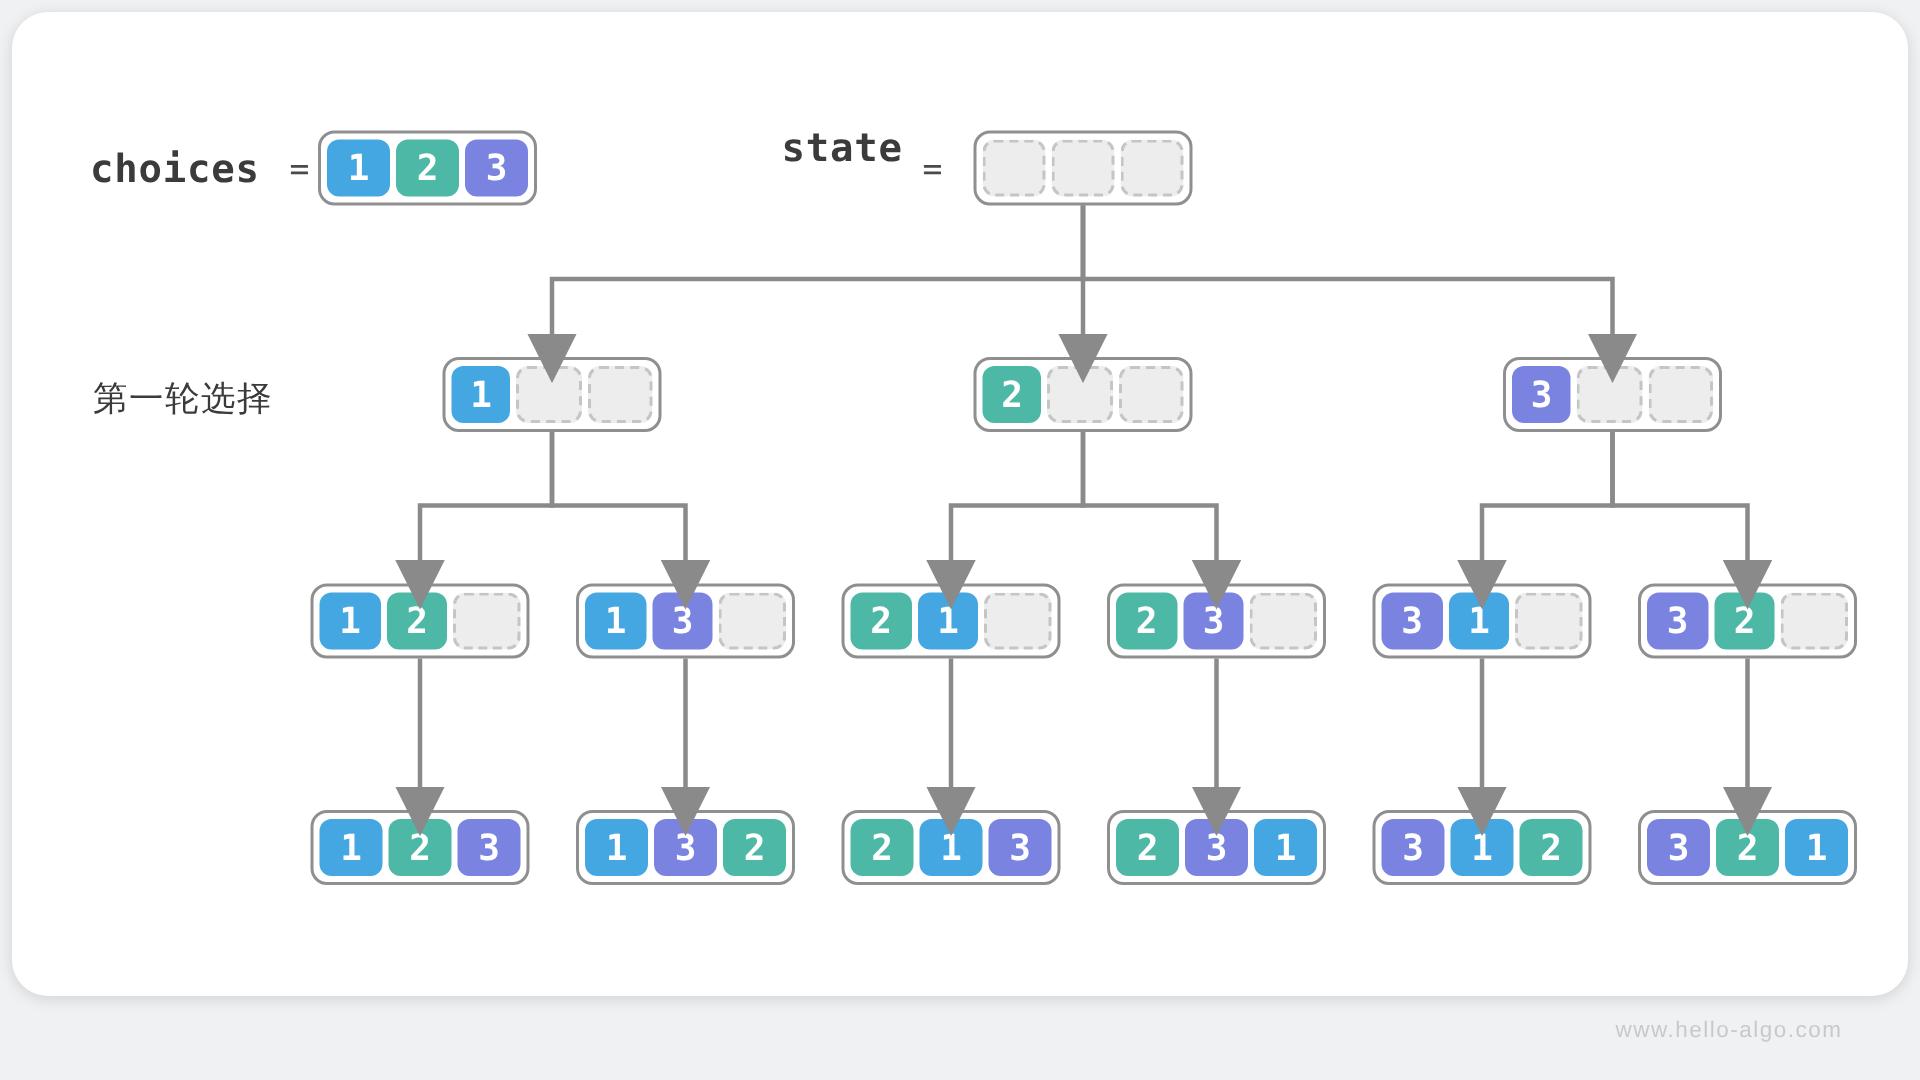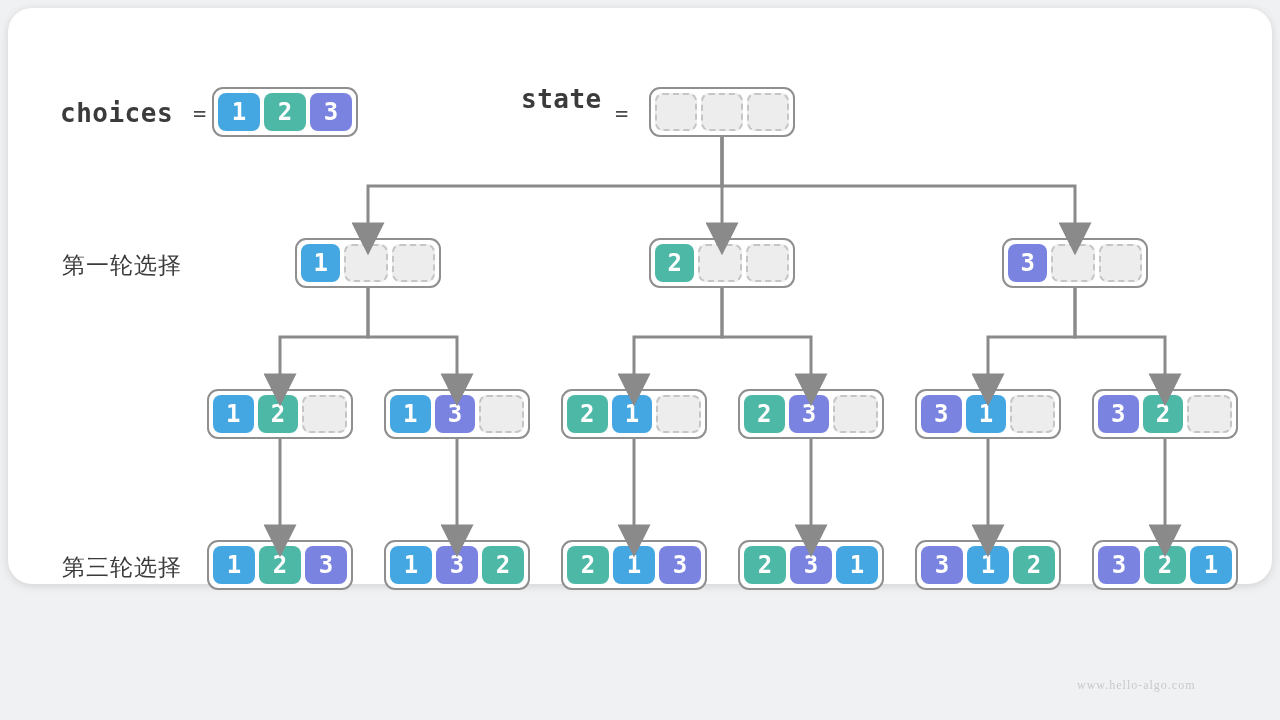--- a/index.html
+++ b/index.html
@@ -2,21 +2,21 @@
 <html style="--c1: #45a7e2; --c2: #4eb8a6; --c3: #7a84e0; --boxborder: #8f8f8f; --cellbg: #ededed; --cellborder: #c5c5c5; --labeltext: #3b3b3b; --wm: #c9c9c9;"><head>
 <meta charset="utf-8">
 <style>
   html,body{margin:0;padding:0}
   body{
     width:1280px;height:720px;position:relative;overflow:hidden;
     background:#f0f1f3;
     font-family:"DejaVu Sans","Liberation Sans",sans-serif;
   }
   .card{
-    position:absolute;left:8px;top:8px;width:1264px;height:576px;
+    position:absolute;left:8px;top:8px;width:1264px;height:656px;
     background:#ffffff;border-radius:24px;
     box-shadow:0 2px 10px rgba(0,0,0,.13);
   }
   .abs{position:absolute}
   .code-label{
     font-family:"DejaVu Sans Mono","Liberation Mono",monospace;
     font-weight:700;font-size:26px;letter-spacing:.5px;
     color:var(--labeltext,#3b3b3b);
   }
   .eq{
@@ -36,22 +36,22 @@
     flex:1;border-radius:8px;box-sizing:border-box;
     display:flex;align-items:center;justify-content:center;
     font-family:"DejaVu Sans Mono","Liberation Mono",monospace;
     font-size:24px;font-weight:700;color:#ffffff;
   }
   .cell.empty{background:var(--cellbg,#ededed);border:2px dashed var(--cellborder,#c5c5c5)}
   .cell.v1{background:var(--c1,#45a7e2)}
   .cell.v2{background:var(--c2,#4eb8a6)}
   .cell.v3{background:var(--c3,#7a84e0)}
   .watermark{
-    font-family:Liberation Serif, serif;
-    font-size:12px;letter-spacing:1px;color:var(--wm,#c9c9c9);
+    font-family:Liberation Sans, sans-serif;
+    font-size:15px;letter-spacing:1px;color:var(--wm,#c9c9c9);
   }
   svg.arrows{position:absolute;left:0;top:0;pointer-events:none}
 </style>
 </head>
 <body>
 
 <div class="card">
 
   <span class="abs code-label" style="left:52px;top:90px">choices</span>
   <span class="abs eq" style="left:185px;top:93px">=</span>
@@ -63,21 +63,20 @@
 
   <span class="abs code-label" style="left:513px;top:76px">state</span>
   <span class="abs eq" style="left:607px;top:93px">=</span>
   <div class="sbox" style="left:641px;top:79px" id="state-box">
       <div class="cell empty"></div>
       <div class="cell empty"></div>
       <div class="cell empty"></div>
     </div>
 
   <div class="abs round-label" style="left:54px;top:242px">第一轮选择</div>
-  <div class="abs round-label" style="left:54px;top:544px">第三轮选择</div>
 
   <div id="boxes-layer">
       <div class="sbox" style="left: 287px; top: 230px;">
         <div class="cell v1">1</div>
         <div class="cell empty"></div>
         <div class="cell empty"></div>
       </div>
       <div class="sbox" style="left: 641px; top: 230px;">
         <div class="cell v2">2</div>
         <div class="cell empty"></div>

